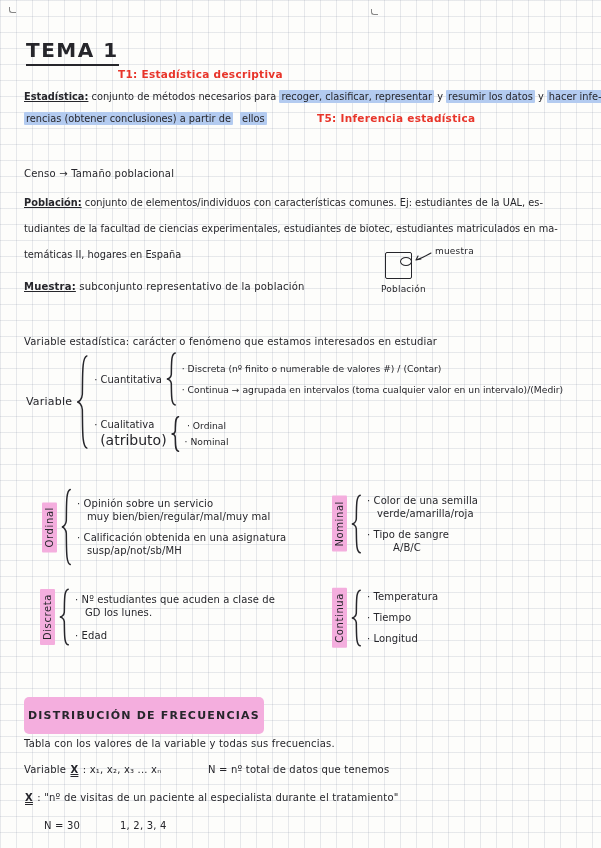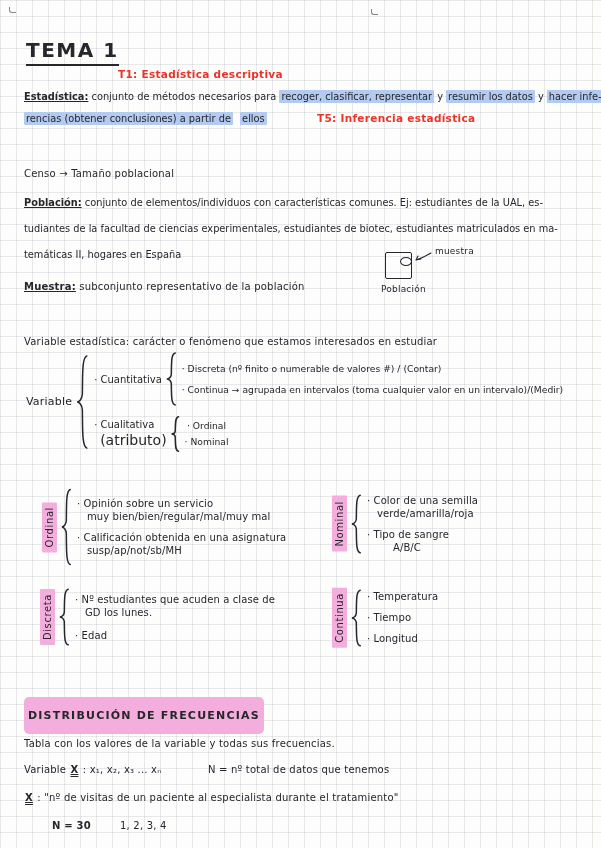--- a/index.html
+++ b/index.html
@@ -191,16 +191,16 @@
 
   <div class="abs hand" style="left:24px; top:764px;">
     <span>Variable </span><span class="xsym">X</span><span> : x₁, x₂, x₃ ... xₙ</span>
   </div>
   <div class="abs hand" style="left:208px; top:764px;">N = nº total de datos que tenemos</div>
 
   <div class="abs hand" style="left:24px; top:792px;">
     <span class="xsym">X</span><span> : "nº de visitas de un paciente al especialista durante el tratamiento"</span>
   </div>
 
-  <div class="abs hand" style="left:52px; top:820px;font-weight:bold;">N = 30</div>
+  <div class="abs hand" style="left:44px; top:820px;">N = 30</div>
   <div class="abs hand" style="left:120px; top:820px;">1, 2, 3, 4</div>
 
 </div>
 
 </body></html>

